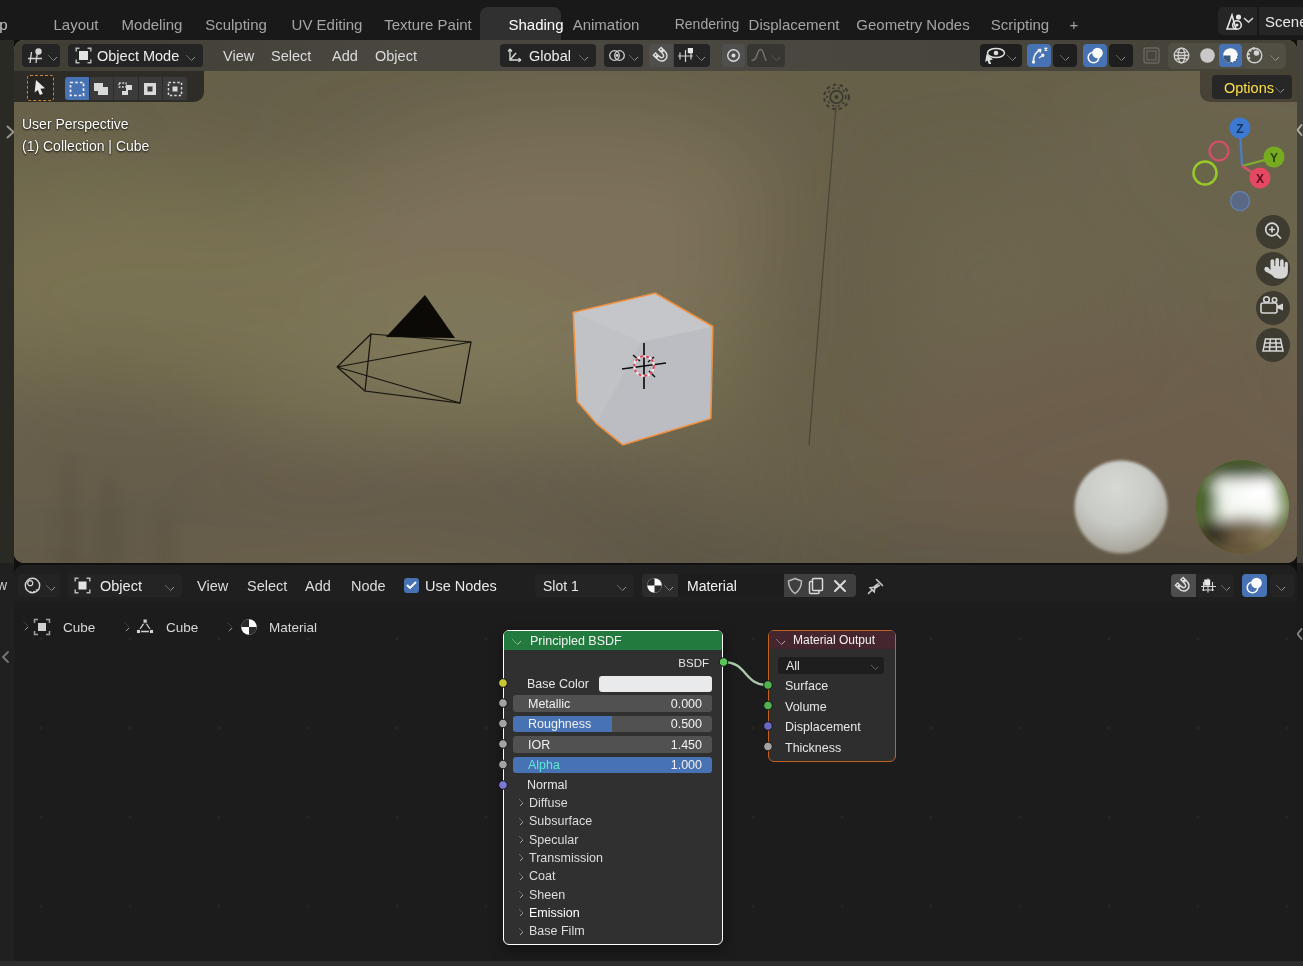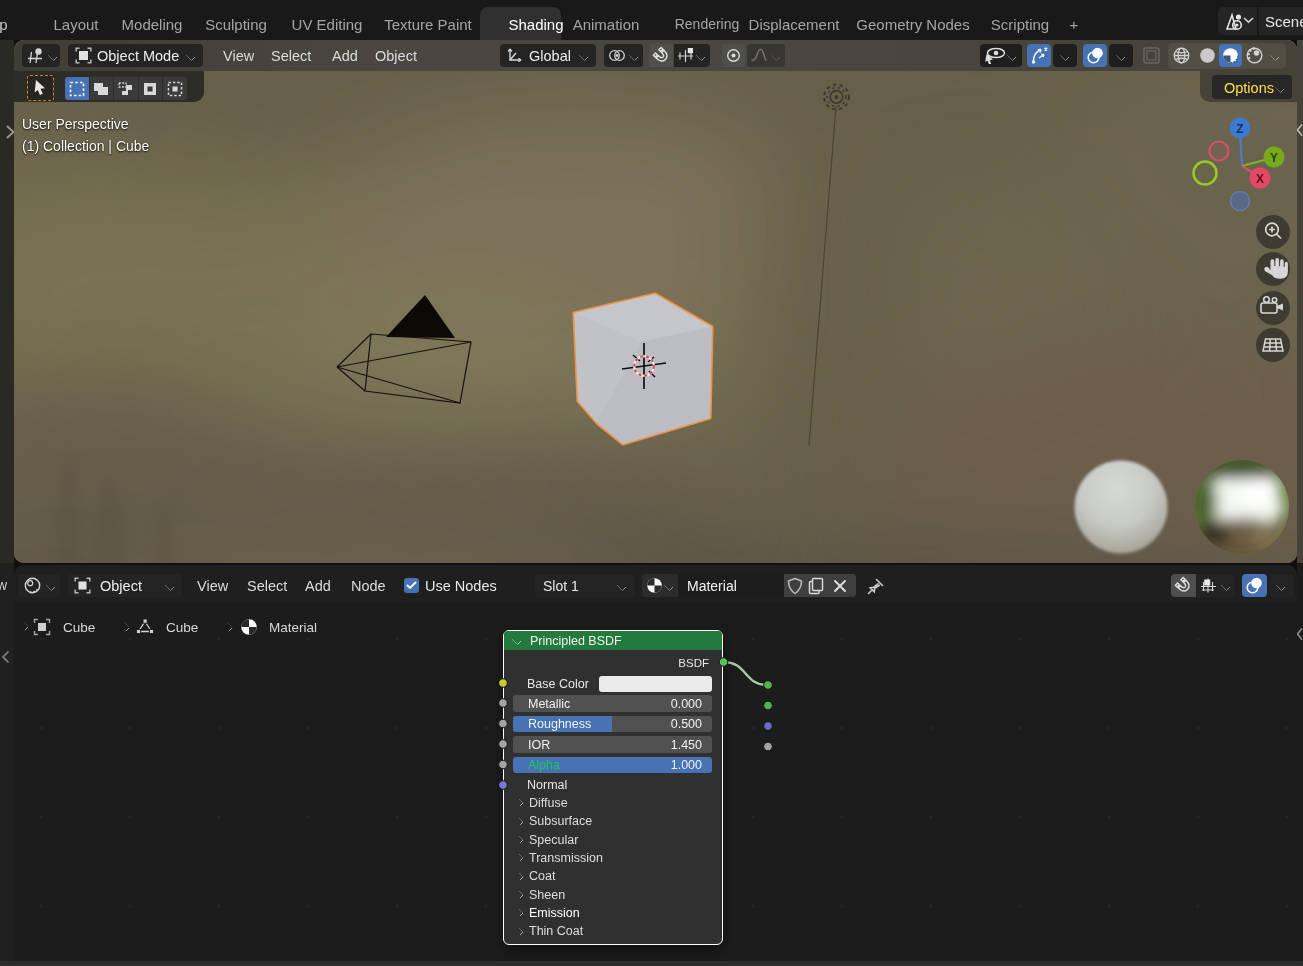--- a/index.html
+++ b/index.html
@@ -481,41 +481,53 @@
 <div class="tx" style="left:24px;top:65.5px;font-size:12.5px;color:#f0f0f0">Metallic</div>
 <div class="tx" style="right:20px;top:65.5px;font-size:12.5px;color:#f0f0f0">0.000</div>
 <div class="abs" style="left:9px;top:84.5px;width:199px;height:16.5px;background:#515151;border-radius:3px"></div>
 <div class="abs" style="left:9px;top:84.5px;width:99px;height:16.5px;background:#4772b3;border-radius:3px 0 0 3px"></div>
 <div class="tx" style="left:24px;top:86px;font-size:12.5px;color:#f0f0f0">Roughness</div>
 <div class="tx" style="right:20px;top:86px;font-size:12.5px;color:#f0f0f0">0.500</div>
 <div class="abs" style="left:9px;top:105px;width:199px;height:16.5px;background:#515151;border-radius:3px"></div>
 <div class="tx" style="left:24px;top:106.5px;font-size:12.5px;color:#f0f0f0">IOR</div>
 <div class="tx" style="right:20px;top:106.5px;font-size:12.5px;color:#f0f0f0">1.450</div>
 <div class="abs" style="left:9px;top:125.5px;width:199px;height:16.5px;background:#4772b3;border-radius:3px"></div>
-<div class="tx" style="left:24px;top:127px;font-size:12.5px;color:#22c55e">Alpha</div>
+<div class="tx" style="left:24px;top:127px;font-size:12.5px;color:#5eead4">Alpha</div>
 <div class="tx" style="right:20px;top:127px;font-size:12.5px;color:#f0f0f0">1.000</div>
 <div class="tx" style="left:23px;top:146.5px;font-size:12.5px;color:#e6e6e6">Normal</div>
 <div class="cs" style="left:12px;top:168px"></div>
       <div class="tx" style="left:25px;top:164.5px;font-size:12.5px;color:#dedede">Diffuse</div>
 <div class="cs" style="left:12px;top:186.5px"></div>
       <div class="tx" style="left:25px;top:183px;font-size:12.5px;color:#dedede">Subsurface</div>
 <div class="cs" style="left:12px;top:205px"></div>
       <div class="tx" style="left:25px;top:201.5px;font-size:12.5px;color:#dedede">Specular</div>
 <div class="cs" style="left:12px;top:223px"></div>
       <div class="tx" style="left:25px;top:219.5px;font-size:12.5px;color:#dedede">Transmission</div>
 <div class="cs" style="left:12px;top:241.5px"></div>
       <div class="tx" style="left:25px;top:238px;font-size:12.5px;color:#dedede">Coat</div>
 <div class="cs" style="left:12px;top:260px"></div>
       <div class="tx" style="left:25px;top:256.5px;font-size:12.5px;color:#dedede">Sheen</div>
 <div class="cs" style="left:12px;top:278px"></div>
       <div class="tx" style="left:25px;top:274.5px;font-size:12.5px;color:#ffffff">Emission</div>
 <div class="cs" style="left:12px;top:296.5px"></div>
-      <div class="tx" style="left:25px;top:293px;font-size:12.5px;color:#dedede">Thin Coat</div>
+      <div class="tx" style="left:25px;top:293px;font-size:12.5px;color:#dedede">Base Film</div>
 </div>
 
+<div class="abs" style="left:754px;top:65px;width:128px;height:132px;background:#2e2e2e;border:1.8px solid #c3621f;border-radius:6px;box-sizing:border-box">
+<div class="abs" style="left:0;top:0;width:100%;height:18px;background:#45262f;border-radius:4px 4px 0 0"></div>
+<div class="cv" style="left:8px;top:4.5px;border-color:#e8e8e8"></div>
+<div class="tx" style="left:24px;top:2px;font-size:12px;color:#f2f2f2">Material Output</div>
+<div class="abs" style="left:9px;top:26px;width:106px;height:17px;background:#1e1e1e;border-radius:3px"></div>
+<div class="tx" style="left:17px;top:28px;font-size:12.5px;color:#e6e6e6">All</div>
+<div class="cv" style="left:102px;top:31px;transform:rotate(45deg) scale(0.8,0.6)"></div>
+<div class="tx" style="left:16px;top:48px;font-size:12.5px;color:#e6e6e6">Surface</div>
+<div class="tx" style="left:16px;top:68.5px;font-size:12.5px;color:#e6e6e6">Volume</div>
+<div class="tx" style="left:16px;top:89px;font-size:12.5px;color:#e6e6e6">Displacement</div>
+<div class="tx" style="left:16px;top:109.5px;font-size:12.5px;color:#e6e6e6">Thickness</div>
+</div>
 
 <svg class="abs" style="left:0;top:0" width="1283" height="396" viewBox="0 0 1283 396">
 <g stroke="#161616" stroke-width="1">
 <circle cx="709.5" cy="97" r="4.3" fill="#58c458"></circle>
 <circle cx="489" cy="118" r="4.3" fill="#c9c935"></circle>
 <circle cx="489" cy="138" r="4.3" fill="#a3a3a3"></circle>
 <circle cx="489" cy="158.5" r="4.3" fill="#a3a3a3"></circle>
 <circle cx="489" cy="179" r="4.3" fill="#a3a3a3"></circle>
 <circle cx="489" cy="199.5" r="4.3" fill="#a3a3a3"></circle>
 <circle cx="489" cy="220" r="4.3" fill="#7a7ad4"></circle>

